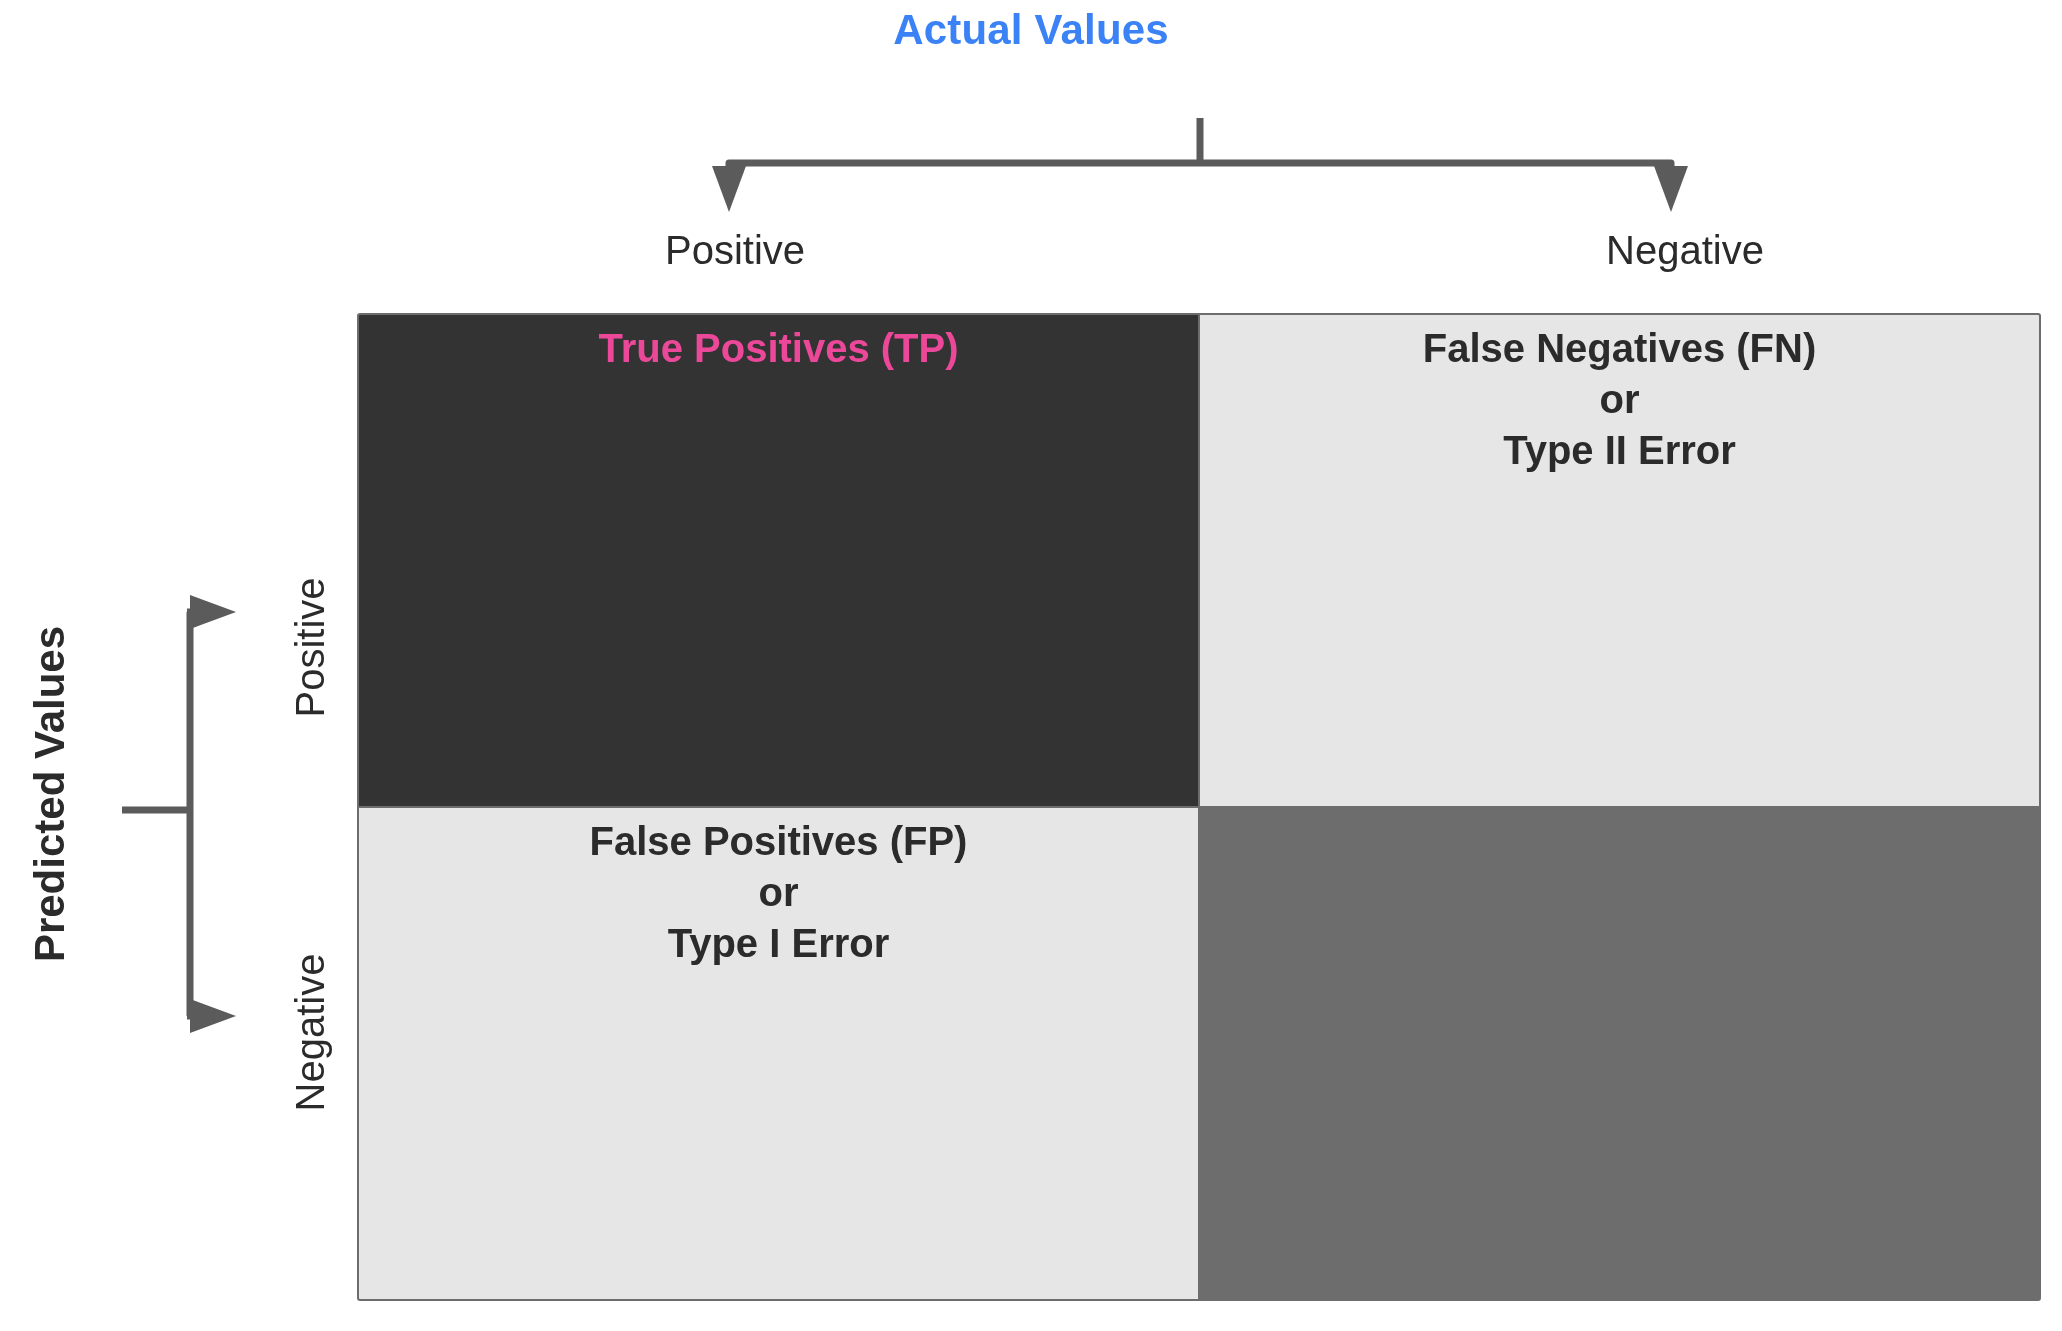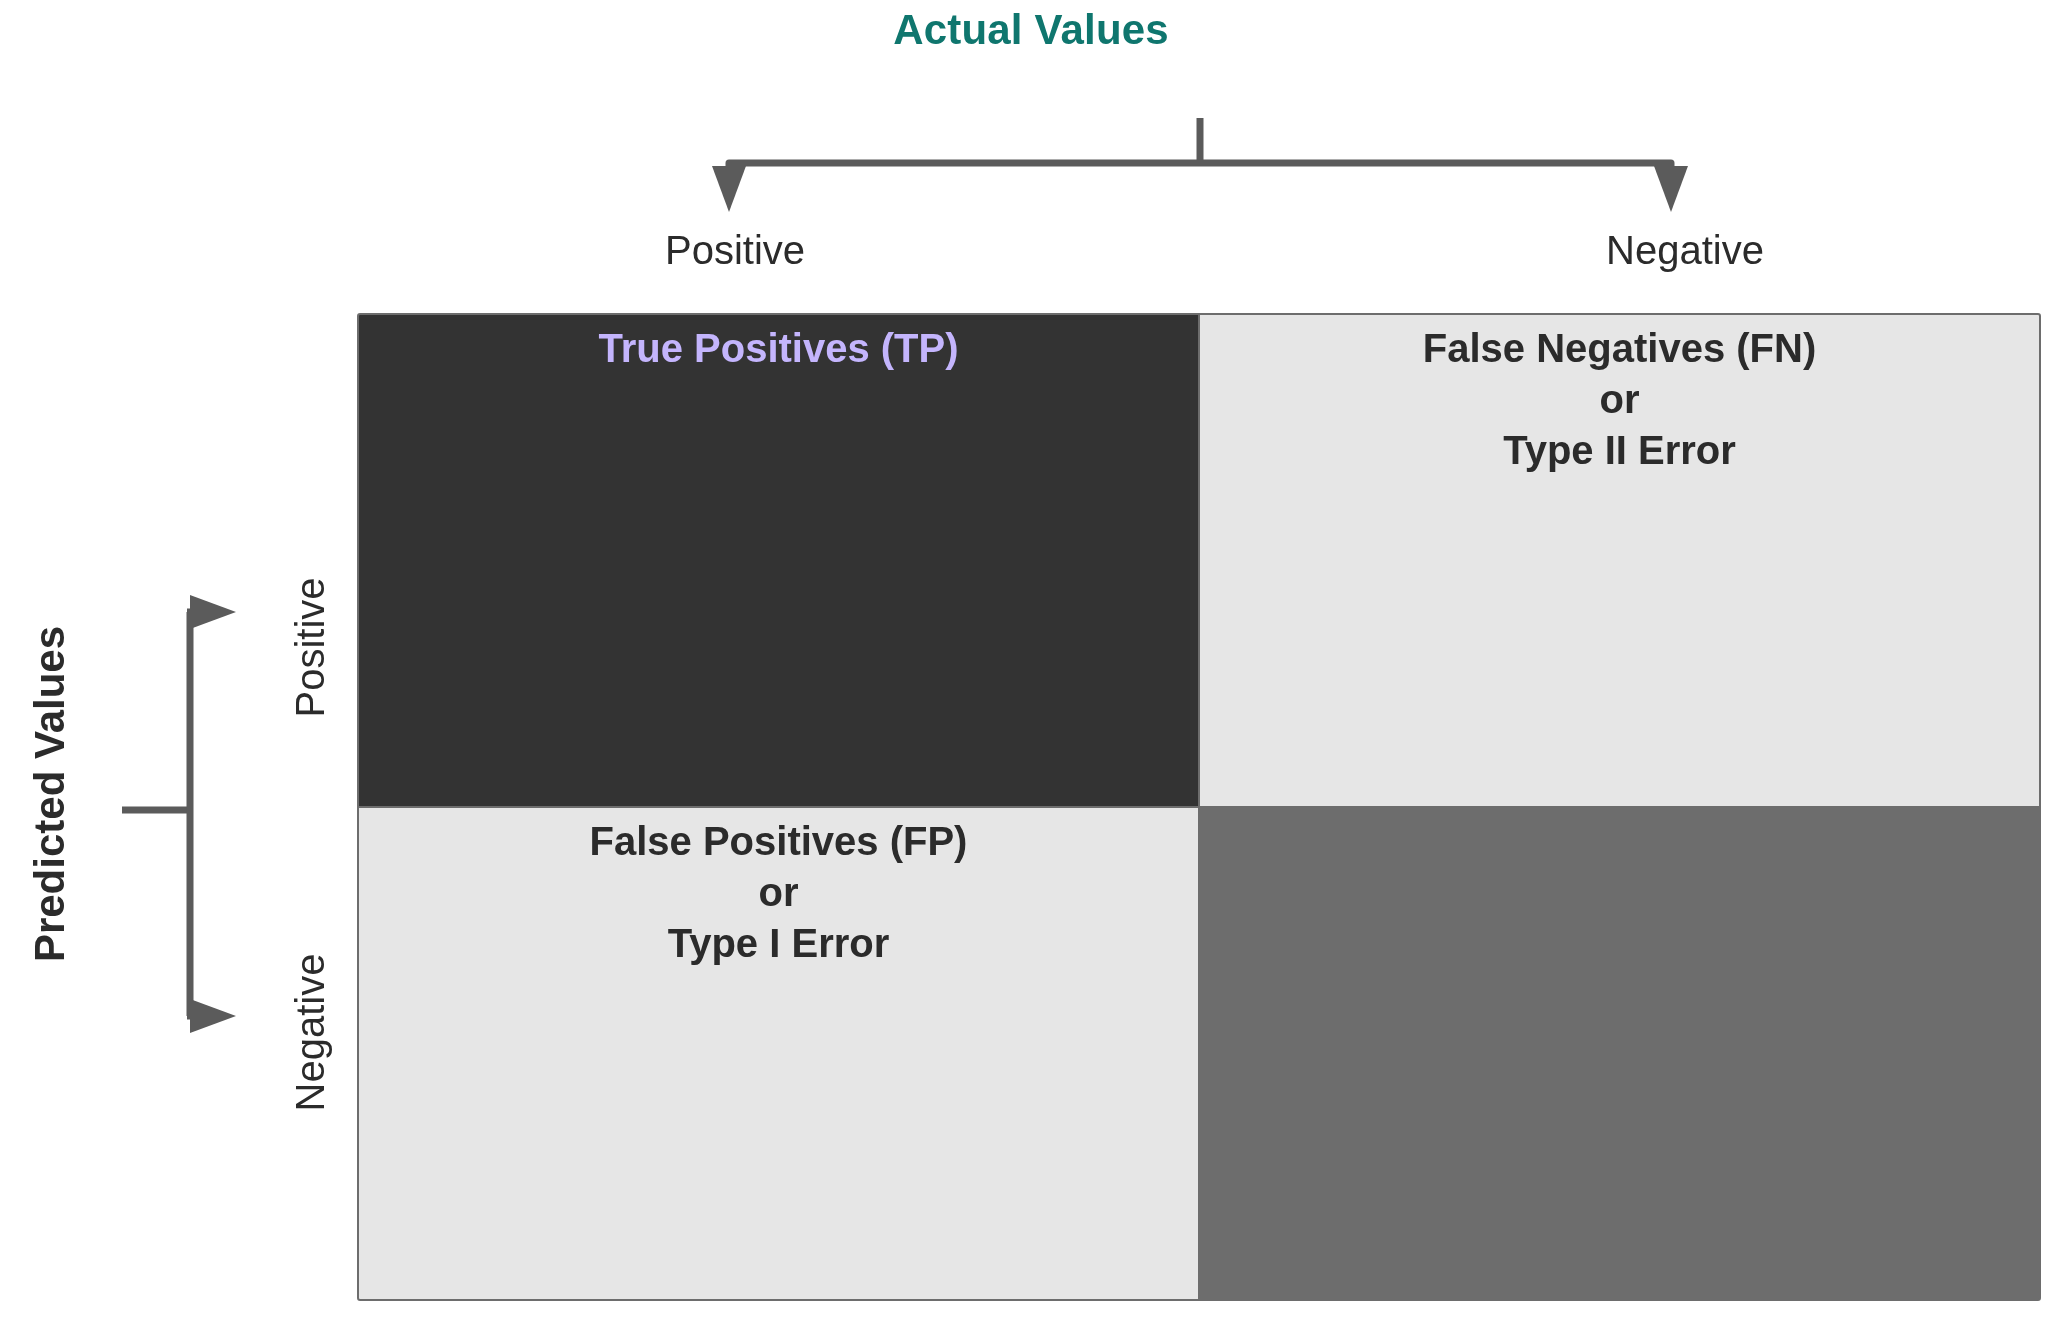--- a/index.html
+++ b/index.html
@@ -21,21 +21,21 @@
 
   
   .top-title {
     position: absolute;
     left: 0;
     top: 6px;
     width: 2400px;
     text-align: left;
     font-size: 42px;
     font-weight: bold;
-    color: #0f766e;
+    color: #3b82f6;
     letter-spacing: 0.2px;
     white-space: nowrap;
   }
 
   
   .left-title {
     position: absolute;
     left: -150px;
     top: 770px;
     width: 400px;
@@ -110,21 +110,21 @@
     justify-content: center;
     text-align: center;
     font-size: 40px;
     font-weight: bold;
     line-height: 1.28;
     box-sizing: border-box;
     padding: 8px;
   }
   .cell.dark {
     background: #333333;
-    color: #c4b5fd;
+    color: #ec4899;
   }
   .cell.light {
     background: #e6e6e6;
     color: #2b2b2b;
   }
   .cell-text { white-space: pre-line; }
 </style>
 </head>
 <body>
 

